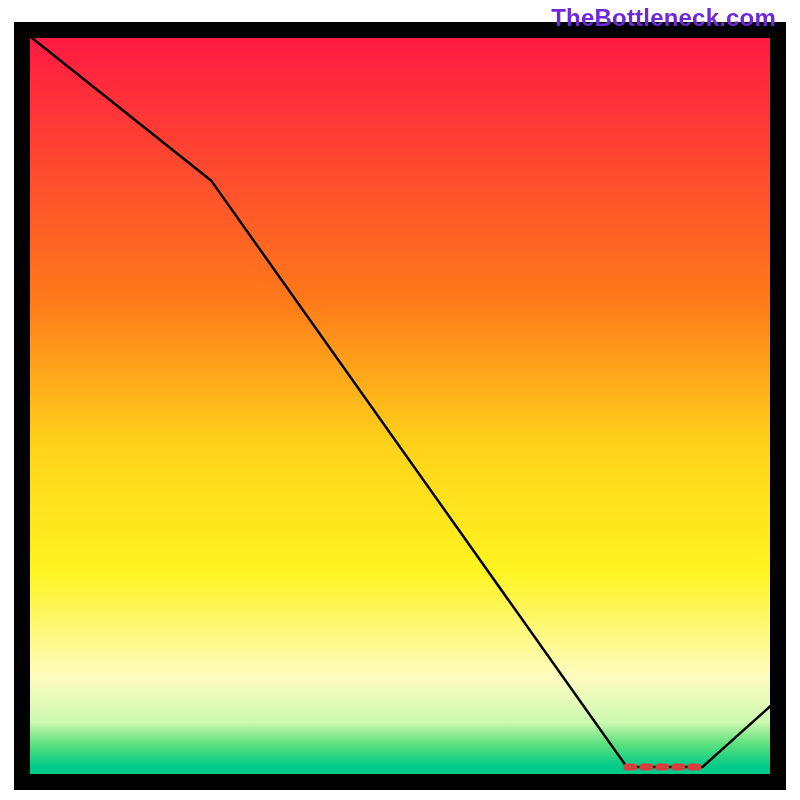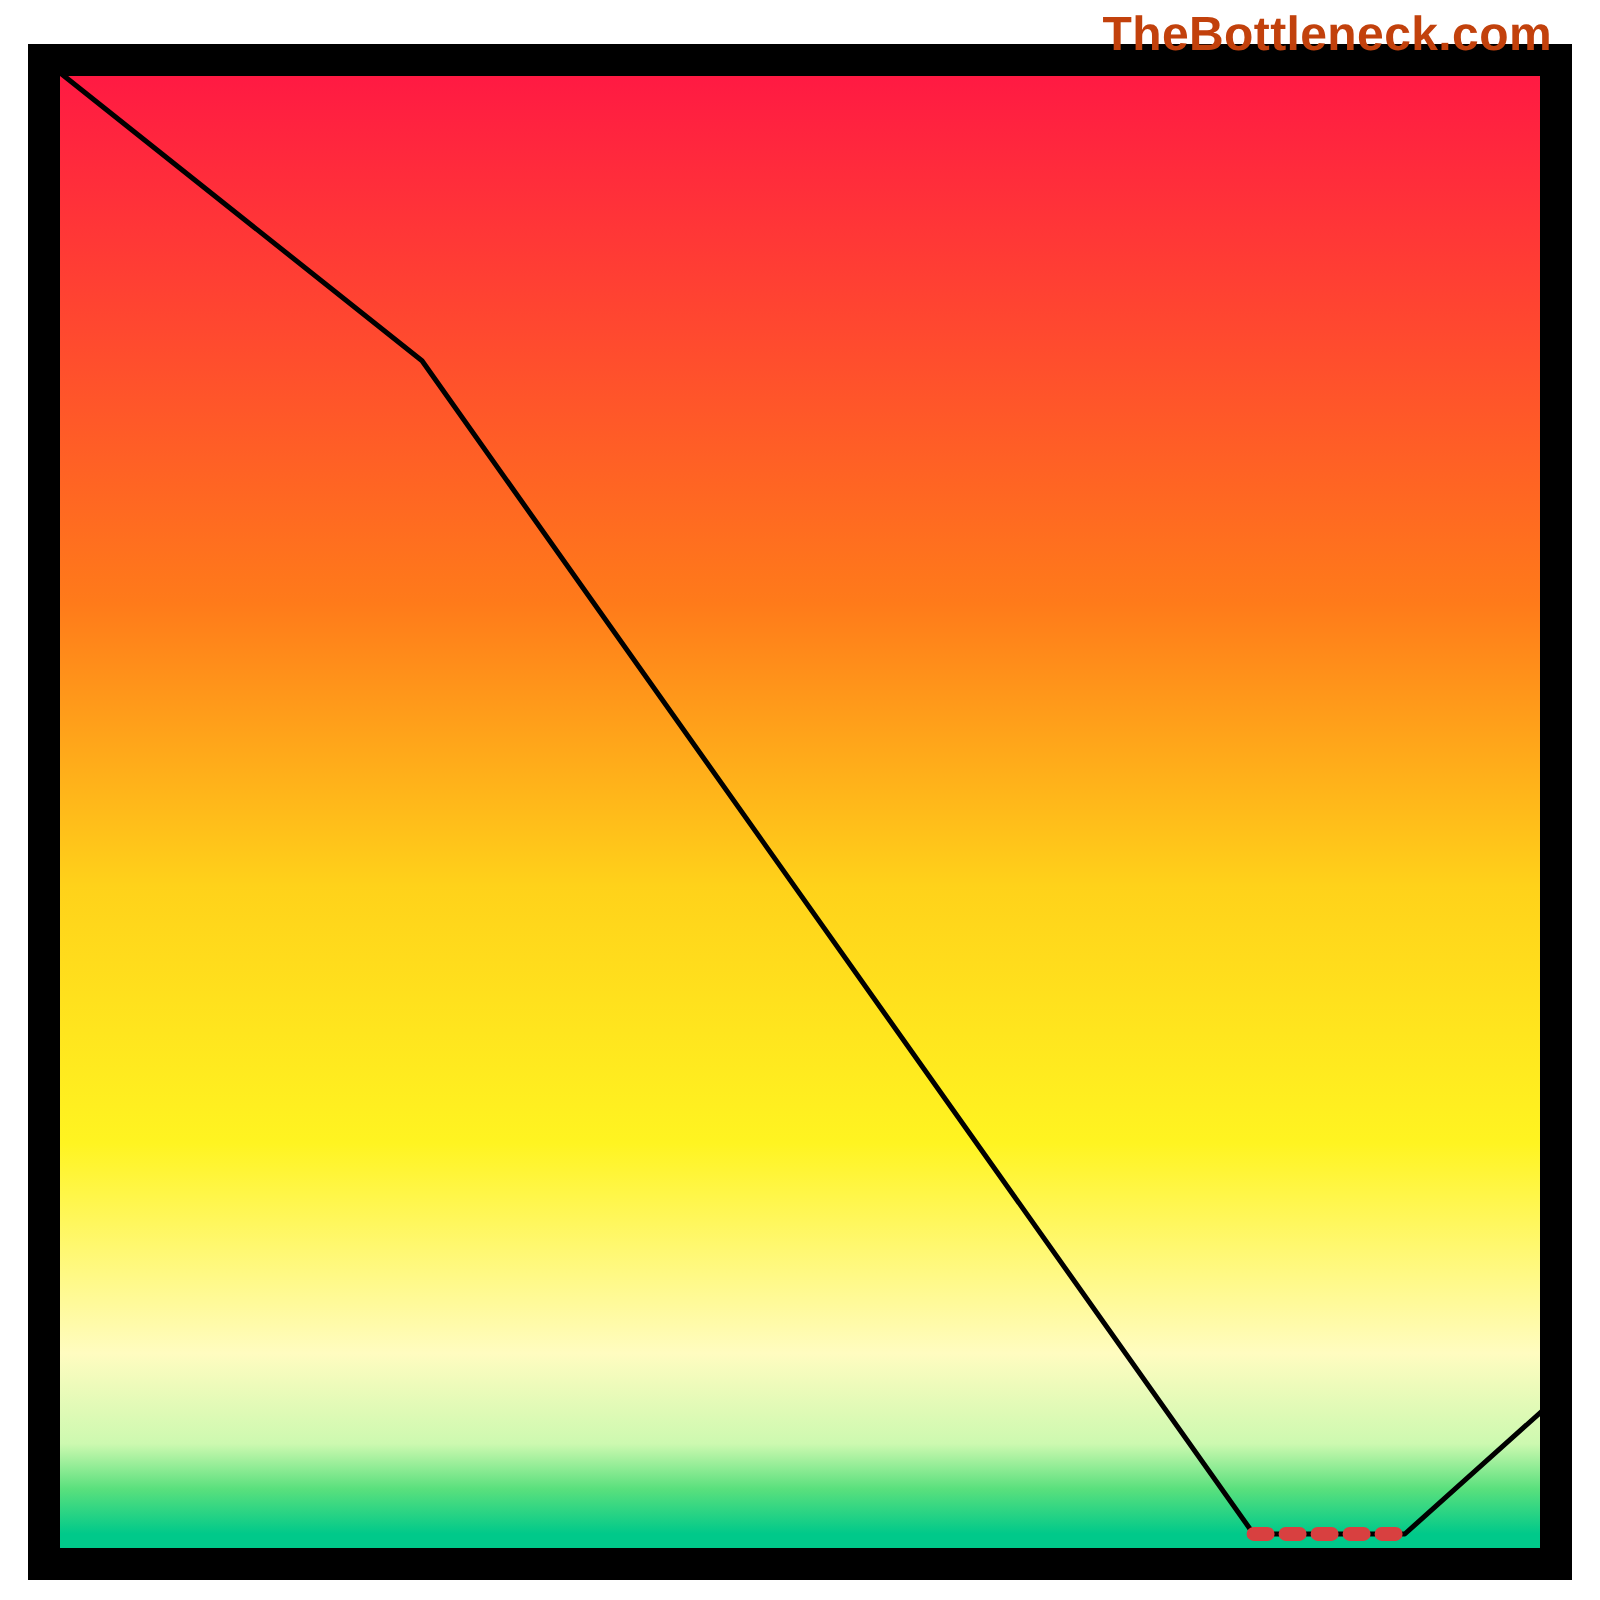--- a/index.html
+++ b/index.html
@@ -14,21 +14,21 @@
     position: relative;
     width: 800px;
     height: 800px;
   }
   .watermark {
     position: absolute;
     top: 4px;
     right: 24px;
     font-size: 24px;
     font-weight: bold;
-    color: #c2410c;
+    color: #6d28d9;
     letter-spacing: 0.2px;
     z-index: 10;
   }
   svg {
     display: block;
   }
 </style>
 </head>
 <body>
 

